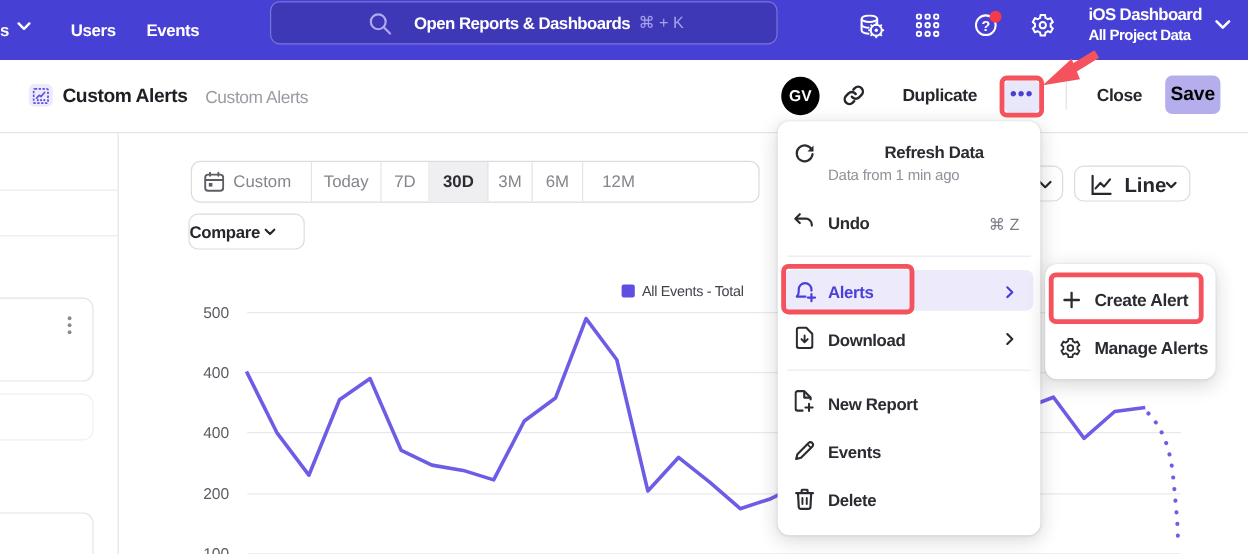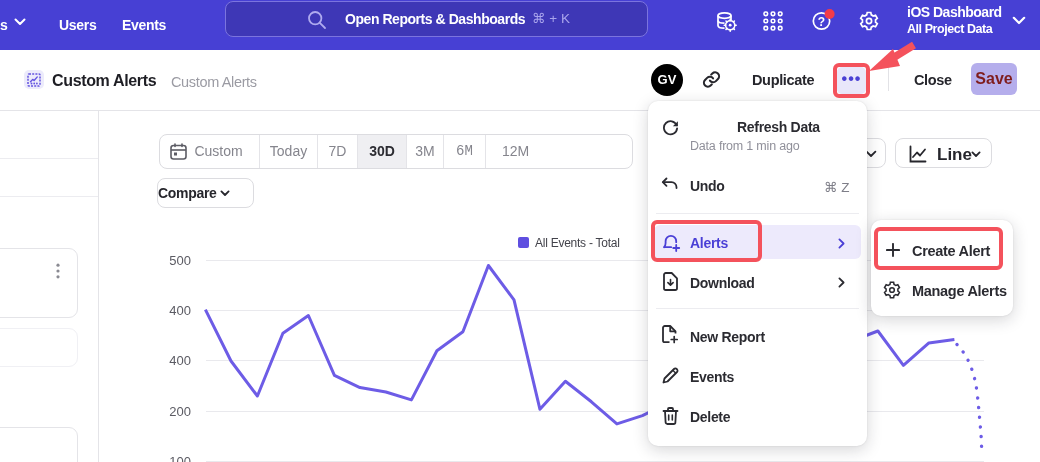--- a/index.html
+++ b/index.html
@@ -34,21 +34,21 @@
   border-radius:50%; background:#000000; color:#fff; font-size:13px; font-weight:700;
   text-align:center; line-height:32px; }
 #dup    { position:absolute; left:752px; top:72px; font-size:14.5px; font-weight:700; color:#26262c; letter-spacing:-0.35px; }
 #dots-btn { position:absolute; left:837px; top:67px; width:29px; height:27px;
   background:#e9e7fa; border-radius:5px; text-align:center; }
 #dots-btn span { color:#4a40d4; font-size:16px; font-weight:700; letter-spacing:1px;
   line-height:24px; }
 #sep1 { position:absolute; left:888px; top:66px; width:1px; height:25px; background:#e2e2e6; }
 #close { position:absolute; left:914px; top:72px; font-size:14.5px; font-weight:700; color:#26262c; letter-spacing:-0.35px; }
 #save { position:absolute; left:971px; top:63px; width:46px; height:32px;
-  background:#b5aeec; border-radius:6px; color:#7f1d1d; font-size:16px; font-weight:700;
+  background:#b5aeec; border-radius:6px; color:#000000; font-size:16px; font-weight:700;
   text-align:center; line-height:32px; }
 
 
 #sb-border { position:absolute; left:98px; top:111px; width:1px; height:351px; background:#e4e4e8; }
 .sbline { position:absolute; left:0; width:98px; height:1px; background:#ececf0; }
 .sbcard { position:absolute; left:-12px; background:#fff; border:1px solid #e4e4e8;
   border-radius:9px; }
 
 
 #segctl { position:absolute; left:159px; top:134px; width:474px; height:35px;
@@ -127,21 +127,21 @@
     <path stroke="#5d5d65" stroke-width="1.6" d="M1,7 H16"></path>
     <path stroke="#5d5d65" stroke-width="1.6" stroke-linecap="round" d="M5,1 V3.5 M12,1 V3.5"></path>
     <rect x="4" y="9.5" width="3" height="3" fill="#5d5d65"></rect>
   </svg>
   <div id="segctl">
     <div class="seg" style="width:100px;"><span style="margin-left:18px;">Custom</span></div>
     <div class="seg" style="width:58px;">Today</div>
     <div class="seg" style="width:40px;">7D</div>
     <div class="seg" style="width:49px; background:#efeff2; color:#2c2c32; font-weight:700;">30D</div>
     <div class="seg" style="width:37px;">3M</div>
-    <div class="seg" style="width:42px;font-family:Liberation Mono, monospace;">6M</div>
+    <div class="seg" style="width:42px;">6M</div>
     <div class="seg" style="width:59px;">12M</div>
   </div>
   <div id="compare">Compare
     <svg style="position:relative; top:-1px;" width="10" height="7" viewBox="0 0 10 7">
       <path fill="none" stroke="#26262c" stroke-width="1.8" stroke-linecap="round" stroke-linejoin="round" d="M1.4,1.4 L5,5 L8.6,1.4"></path>
     </svg>
   </div>
   <div id="chevbtn">
     <svg class="abs" style="left:44px; top:11px;" width="12" height="8" viewBox="0 0 12 8">
       <path fill="none" stroke="#26262c" stroke-width="1.8" stroke-linecap="round" stroke-linejoin="round" d="M1.6,1.6 L6,6 L10.4,1.6"></path>

